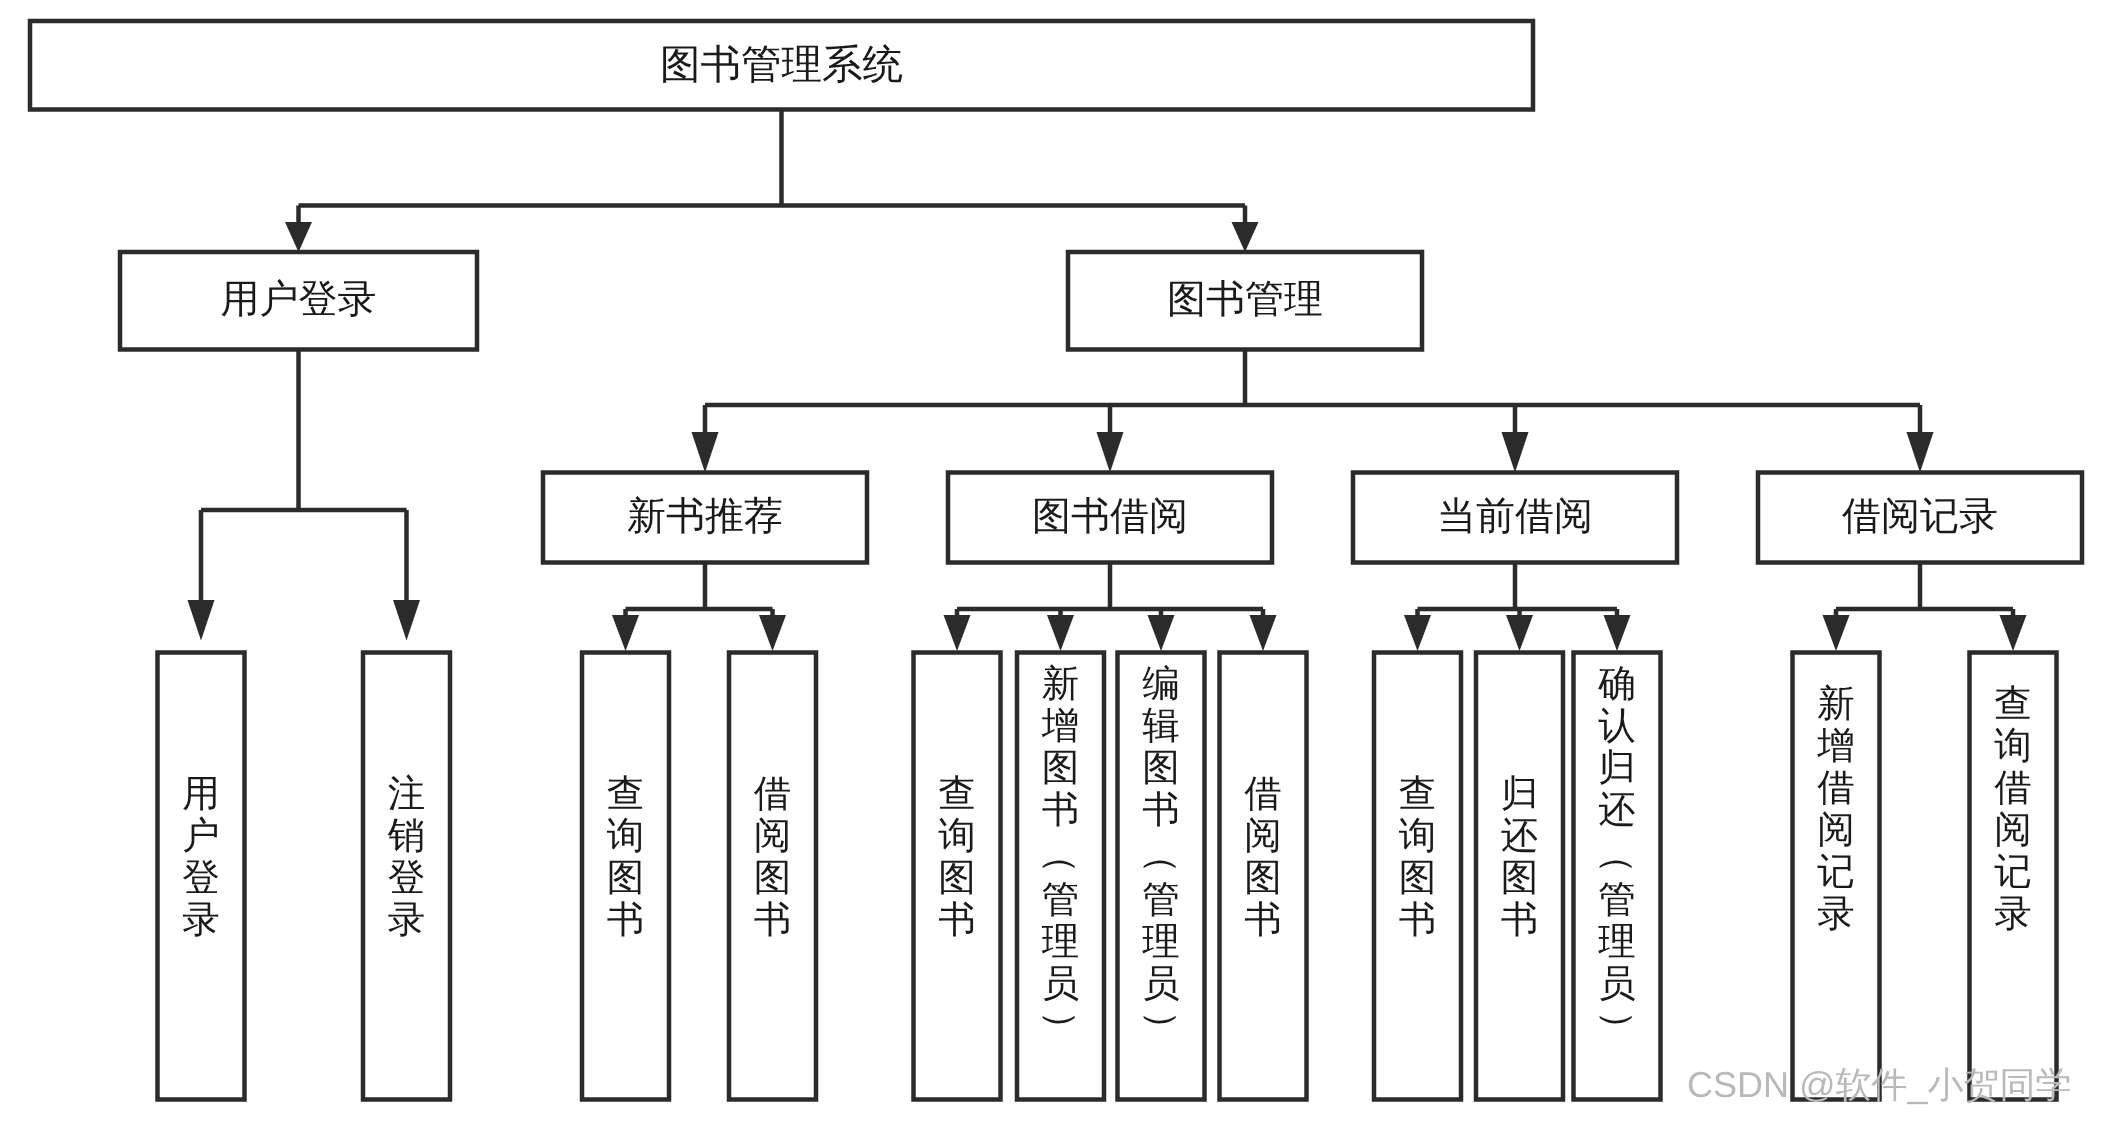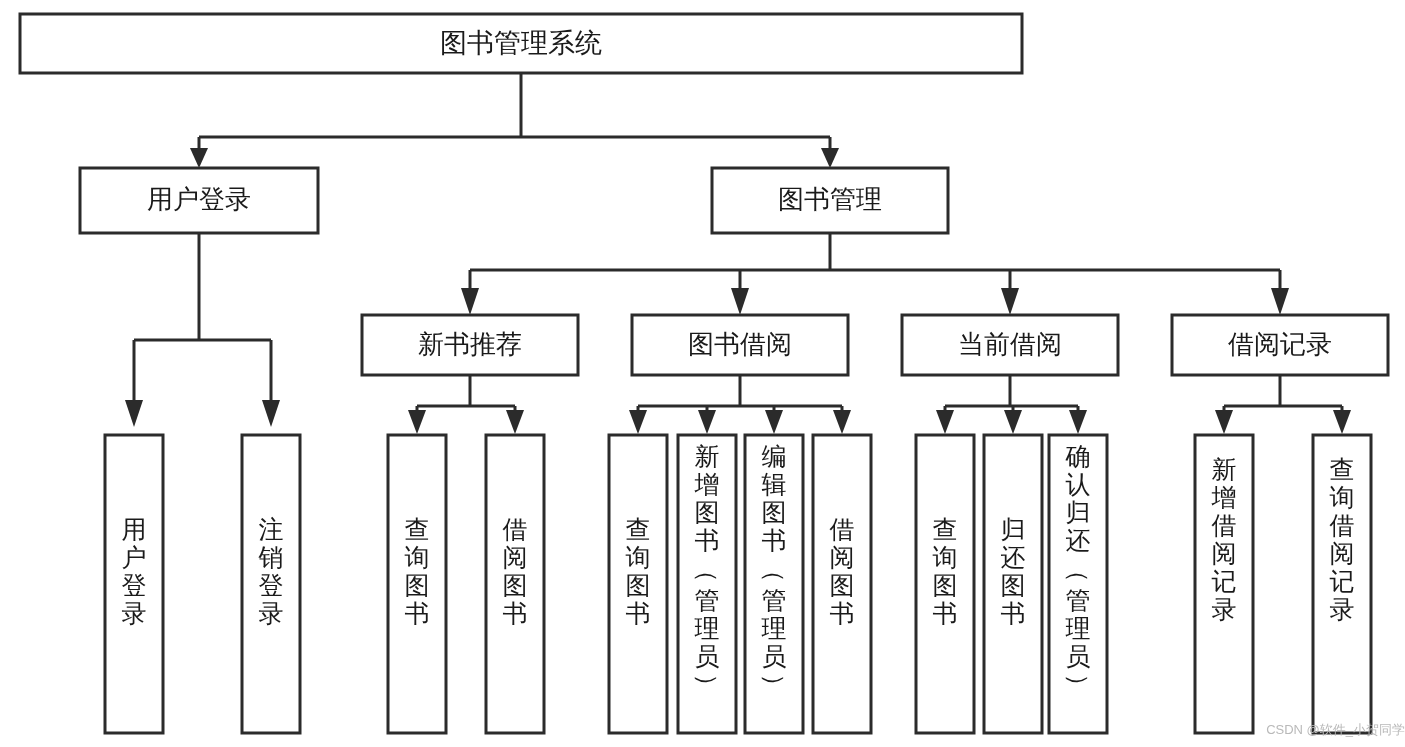--- a/index.html
+++ b/index.html
@@ -60,23 +60,23 @@
     color: #1a1a1a;
     letter-spacing: 0;
     pointer-events: none;
     text-align: center;
   }
   .vlabel span {
     display: block;
   }
   .watermark {
     position: absolute;
-    right: 0;
+    right: 24px;
     bottom: 8px;
-    font-size: 13px;
+    font-size: 24px;
     color: #b9b9b9;
     white-space: nowrap;
     font-family: "Liberation Sans", "DejaVu Sans", sans-serif;
   }
 </style>
 </head>
 <body>
 
 <div id="stage">
 

